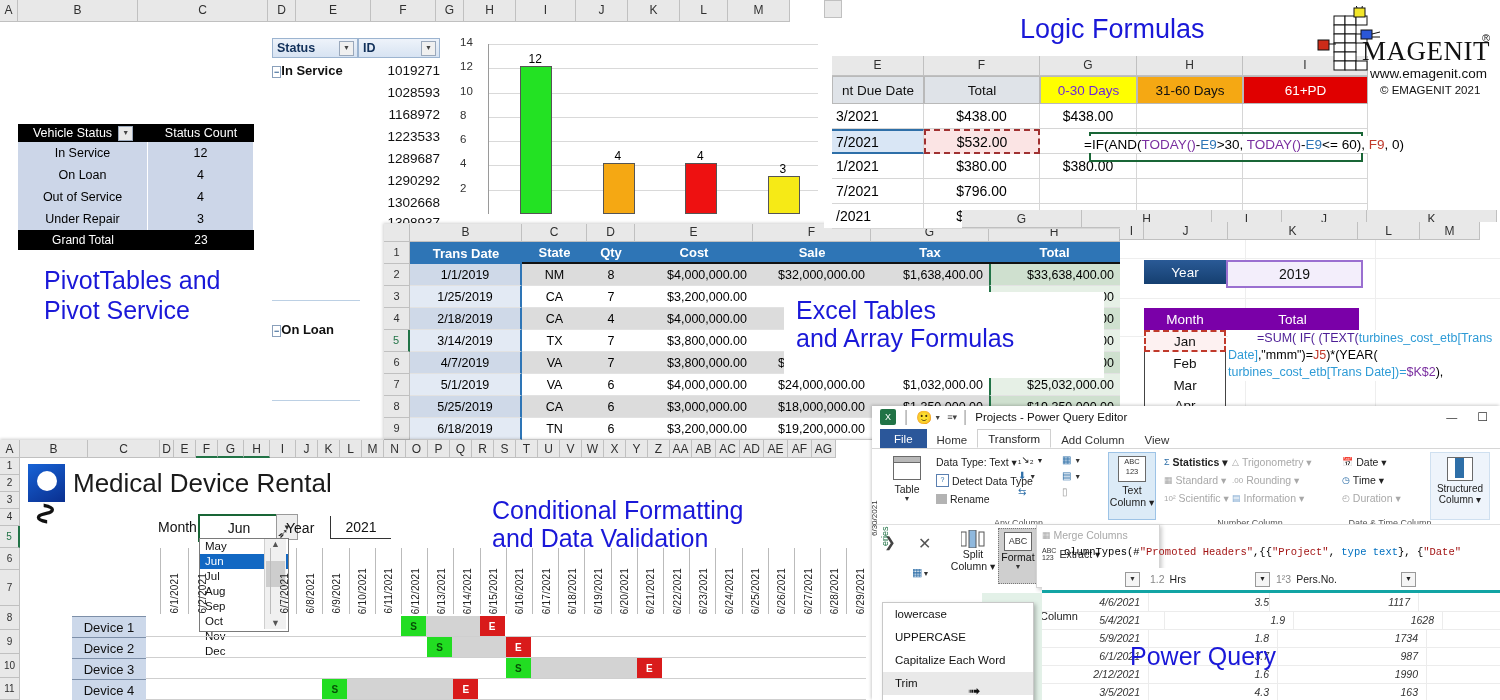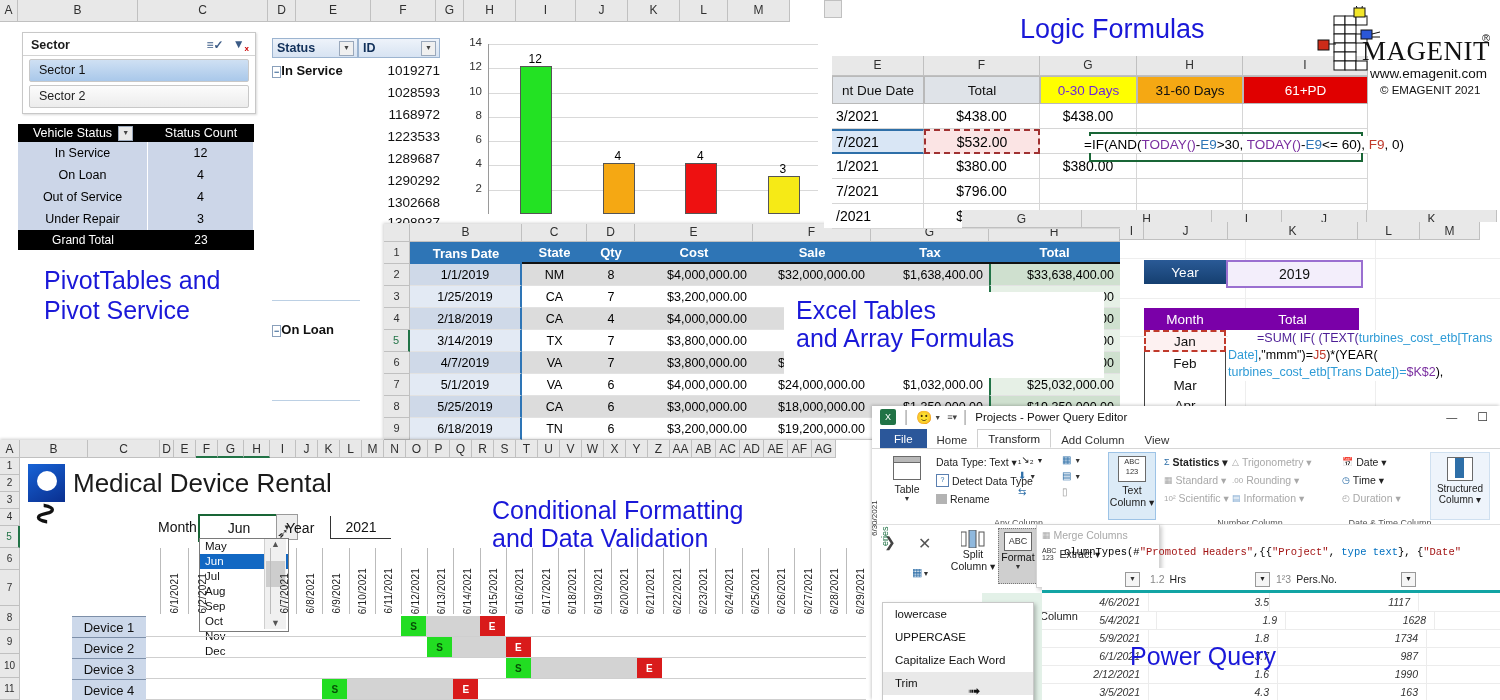--- a/index.html
+++ b/index.html
@@ -35,21 +35,21 @@
   .fieldbtn{background:linear-gradient(#eef3fa,#d7e3f2);border:1px solid #9cb4d0;
             font-size:12.5px;font-weight:bold;color:#11305a;display:flex;align-items:center;
             padding-left:4px;box-sizing:border-box;}
   .ddarrow{width:13px;height:13px;border:1px solid #9aa8bb;background:#f0f0f0;
            font-size:7px;line-height:12px;text-align:center;color:#444;}
   .idnum{font-size:13.5px;color:#111;text-align:right;box-sizing:border-box;}
 
   
   #chart{left:460px;top:36px;width:358px;height:192px;background:#fff;}
   .gl{position:absolute;left:28px;width:330px;height:1px;background:#d9d9d9;}
-  .ytick{position:absolute;left:0;width:22px;text-align:right;font-size:11.5px;color:#333;}
+  .ytick{position:absolute;left:0;width:22px;text-align:left;font-size:11.5px;color:#333;}
   .bar{position:absolute;bottom:0;}
   .barlab{position:absolute;font-size:12px;color:#000;text-align:center;}
 
   
   #tbl{left:384px;top:224px;width:736px;height:216px;background:#fff;
        box-shadow:-1px -1px 3px rgba(0,0,0,.18);}
   .t-colbar div{height:18px;line-height:17px;}
   .t-head{background:#2e75b6;color:#fff;font-weight:bold;font-size:13px;
           display:flex;align-items:center;justify-content:center;box-sizing:border-box;
           border-bottom:2px solid #111;}
@@ -121,29 +121,20 @@
       <div class="colhdr" style="width: 65px;">F</div>
       <div class="colhdr" style="width: 28px;">G</div>
       <div class="colhdr" style="width: 52px;">H</div>
       <div class="colhdr" style="width: 60px;">I</div>
       <div class="colhdr" style="width: 52px;">J</div>
       <div class="colhdr" style="width: 52px;">K</div>
       <div class="colhdr" style="width: 48px;">L</div>
       <div class="colhdr" style="width: 62px;">M</div>
     </div>
 
-  <div class="abs slicer" style="left:22px;top:32px;width:232px;height:80px;">
-    <div class="slicer-hdr">
-      <span style="flex:1">Sector</span>
-      <span style="font-size:12px;color:#3b5b86;margin-right:9px;">≡✓</span>
-      <span style="font-size:12px;color:#3b5b86;">▼<sub style="color:#c00;font-size:8px;">x</sub></span>
-    </div>
-    <div class="slicer-btn slicer-on">Sector 1</div>
-    <div class="slicer-btn slicer-off">Sector 2</div>
-  </div>
 
   <div class="abs" style="left:18px;top:124px;width:236px;height:128px;">
     <div class="abs pvt-hdr" style="left:0;top:0;width:130px;height:18px;">
       <span>Vehicle Status</span>
       <span class="ddarrow" style="margin-left:6px;background:#e8e8e8;">▼</span>
     </div>
     <div class="abs pvt-hdr" style="left:130px;top:0;width:106px;height:18px;">Status Count</div>
 
     <div class="abs pvt-row" style="left:0;top:18px;width:130px;height:22px;">In Service</div>
     <div class="abs pvt-row" style="left:130px;top:18px;width:106px;height:22px;">12</div>
@@ -844,21 +835,21 @@
     </div>
   </div>
   <div class="abs" style="left:170px;top:184px;width:458px;height:3px;background:#12a4a4;"></div>
   <div class="abs" id="pqGrid" style="left:170px;top:187px;width:458px;height:107px;">
       <div style="position: absolute; left: 0px; top: 0px; width: 458px; height: 18px; display: flex; border-bottom: 1px solid rgb(236, 236, 236);">
         <div class="pqdata" style="width: 98px; padding-right: 8px; line-height: 18px; border-right: 1px solid rgb(236, 236, 236);">4/6/2021</div>
         <div class="pqdata" style="width: 120px; padding-right: 0; line-height: 18px; border-right: 1px solid rgb(236, 236, 236);">3.5</div>
         <div class="pqdata" style="width: 140px; padding-right: 8px; line-height: 18px; border-right: 1px solid rgb(236, 236, 236);">1117</div>
       </div>
       <div style="position: absolute; left: 0px; top: 18px; width: 458px; height: 18px; display: flex; border-bottom: 1px solid rgb(236, 236, 236);">
-        <div class="pqdata" style="width: 98px; padding-right: 16px; line-height: 18px; border-right: 1px solid rgb(236, 236, 236);">5/4/2021</div>
+        <div class="pqdata" style="width: 98px; padding-right: 24px; line-height: 18px; border-right: 1px solid rgb(236, 236, 236);">5/4/2021</div>
         <div class="pqdata" style="width: 120px; padding-right: 8px; line-height: 18px; border-right: 1px solid rgb(236, 236, 236);">1.9</div>
         <div class="pqdata" style="width: 140px; padding-right: 8px; line-height: 18px; border-right: 1px solid rgb(236, 236, 236);">1628</div>
       </div>
       <div style="position: absolute; left: 0px; top: 36px; width: 458px; height: 18px; display: flex; border-bottom: 1px solid rgb(236, 236, 236);">
         <div class="pqdata" style="width: 98px; padding-right: 8px; line-height: 18px; border-right: 1px solid rgb(236, 236, 236);">5/9/2021</div>
         <div class="pqdata" style="width: 120px; padding-right: 8px; line-height: 18px; border-right: 1px solid rgb(236, 236, 236);">1.8</div>
         <div class="pqdata" style="width: 140px; padding-right: 8px; line-height: 18px; border-right: 1px solid rgb(236, 236, 236);">1734</div>
       </div>
       <div style="position: absolute; left: 0px; top: 54px; width: 458px; height: 18px; display: flex; border-bottom: 1px solid rgb(236, 236, 236);">
         <div class="pqdata" style="width: 98px; padding-right: 8px; line-height: 18px; border-right: 1px solid rgb(236, 236, 236);">6/1/2021</div>

